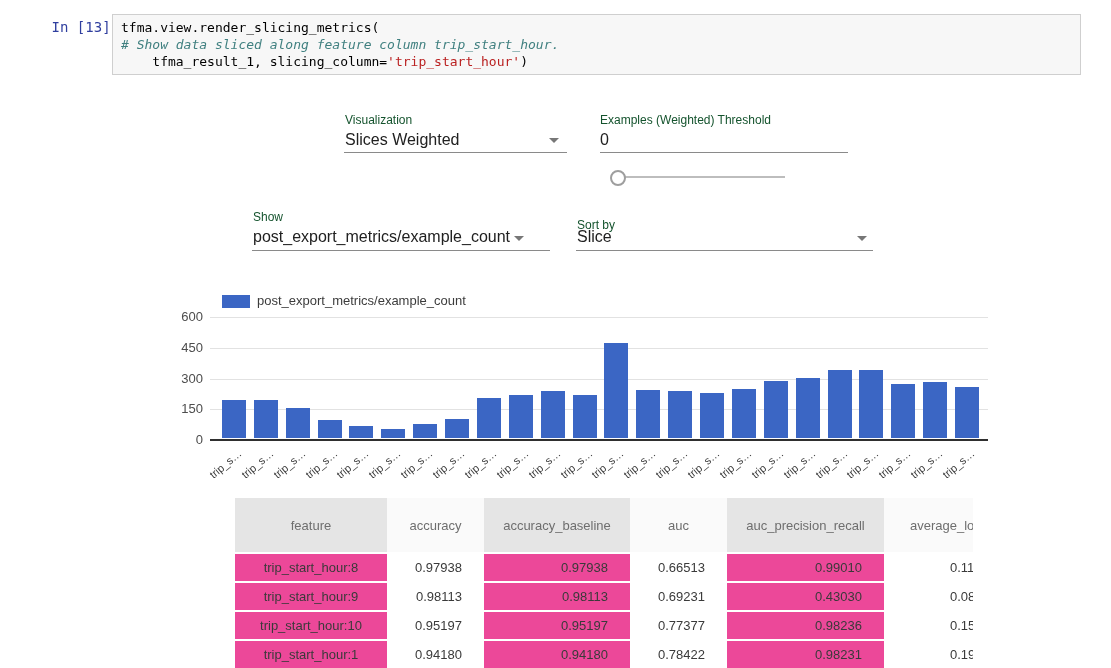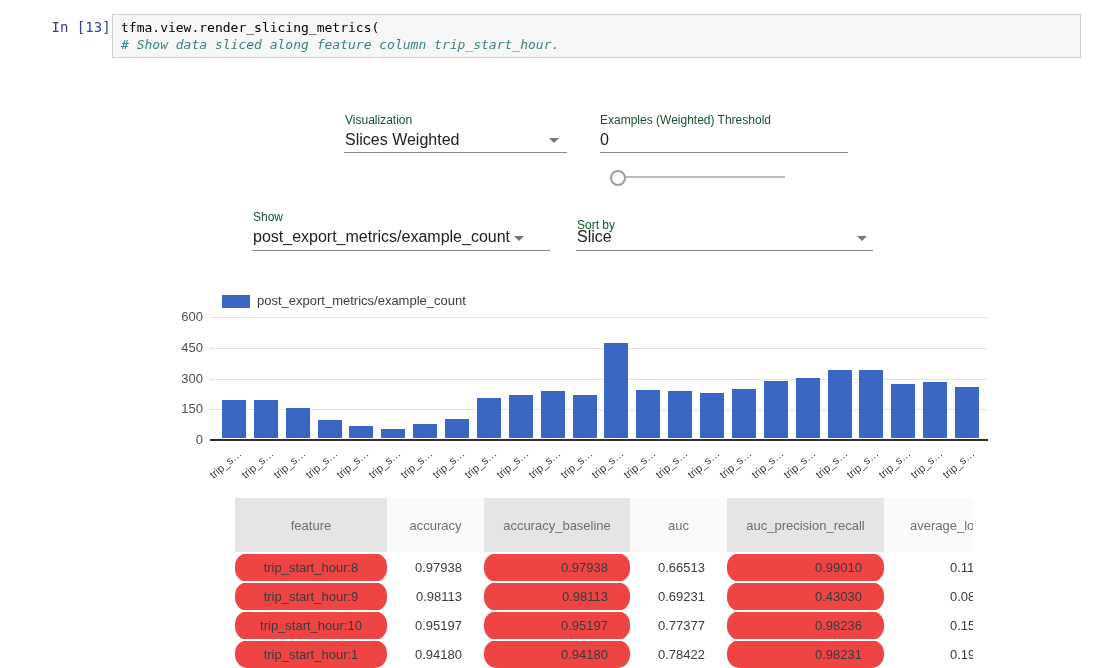--- a/index.html
+++ b/index.html
@@ -39,35 +39,36 @@
          transform:rotate(-40deg);transform-origin:100% 0;white-space:nowrap;}
 
   
   .tbl-clip{position:absolute;left:235px;top:498px;width:738px;height:170px;overflow:hidden;}
   table.metrics{border-collapse:collapse;table-layout:fixed;width:824px;font-size:13px;}
   table.metrics th{height:52px;font-weight:normal;color:#6e6e6e;text-align:center;
                    background:#fafafa;border-bottom:1px solid #a8a8a8;}
   table.metrics th.stripe{background:#e5e5e5;}
   table.metrics td{height:27px;color:#3a3a3a;background:#fff;border-top:2px solid #fff;
                    text-align:right;padding:0 22px 0 0;}
-  table.metrics td.stripe{background:#ef4444;border-radius:13px;}
+  table.metrics td.stripe{background:#ec4899;}
   table.metrics td.c-feature{text-align:center;padding:0;}
   table.metrics td.c-last{text-align:left;padding:0 0 0 66px;}
   table.metrics th.h-last{text-align:left;padding-left:26px;}
 </style>
 </head>
 <body>
 
 <div class="screen">
 
   <div class="nb-prompt">In [13]:</div>
   <div class="nb-input">
     <div id="code-area">
         <div class="code-line"><span class="tok-plain">tfma.view.render_slicing_metrics(</span></div>
         <div class="code-line"><span class="tok-comment"># Show data sliced along feature column trip_start_hour.</span></div>
+        <div class="code-line"><span class="tok-plain">    tfma_result_1, slicing_column=</span><span class="tok-string">'trip_start_hour'</span><span class="tok-plain">)</span></div>
       </div>
   </div>
 
   <div class="ctl-label" style="left:345px;top:113px;">Visualization</div>
   <div>
     <div class="ctl-value" style="left:345px;top:131px;">Slices Weighted</div>
     <div class="dd-arrow" style="left:549px;top:138px;"></div>
     <div class="ctl-underline" style="left:344px;top:152px;width:223px;"></div>
   </div>
 

